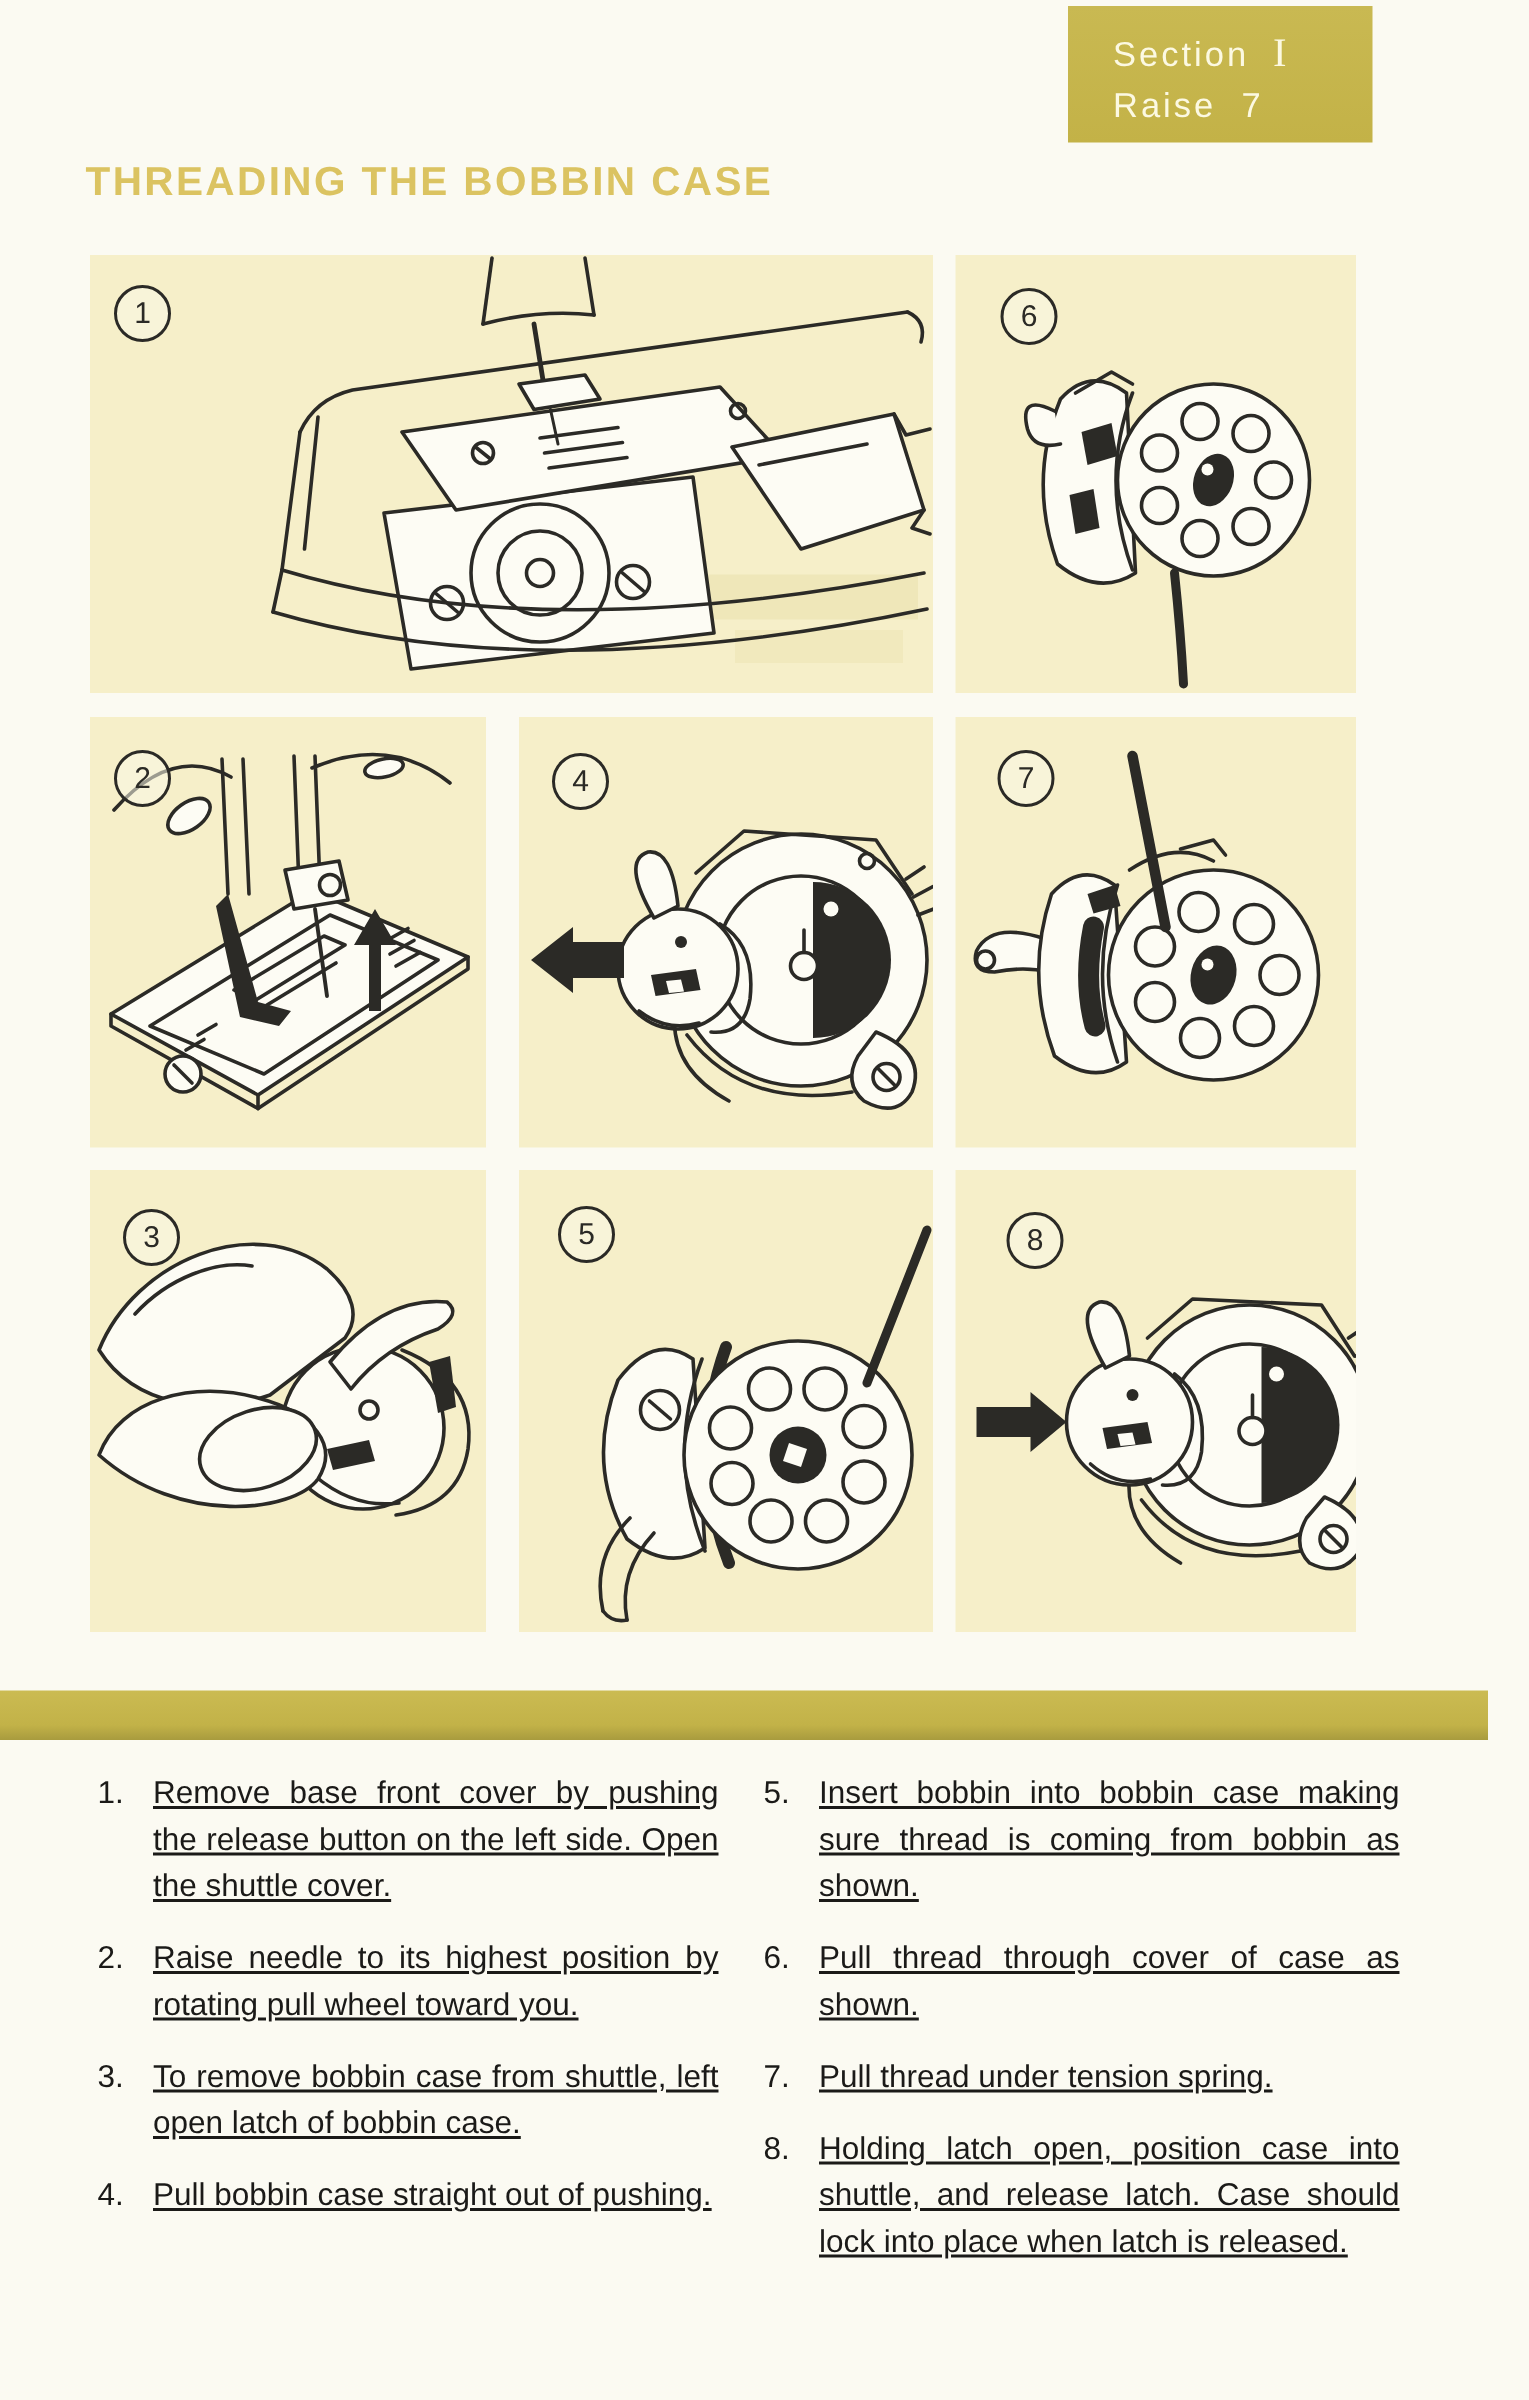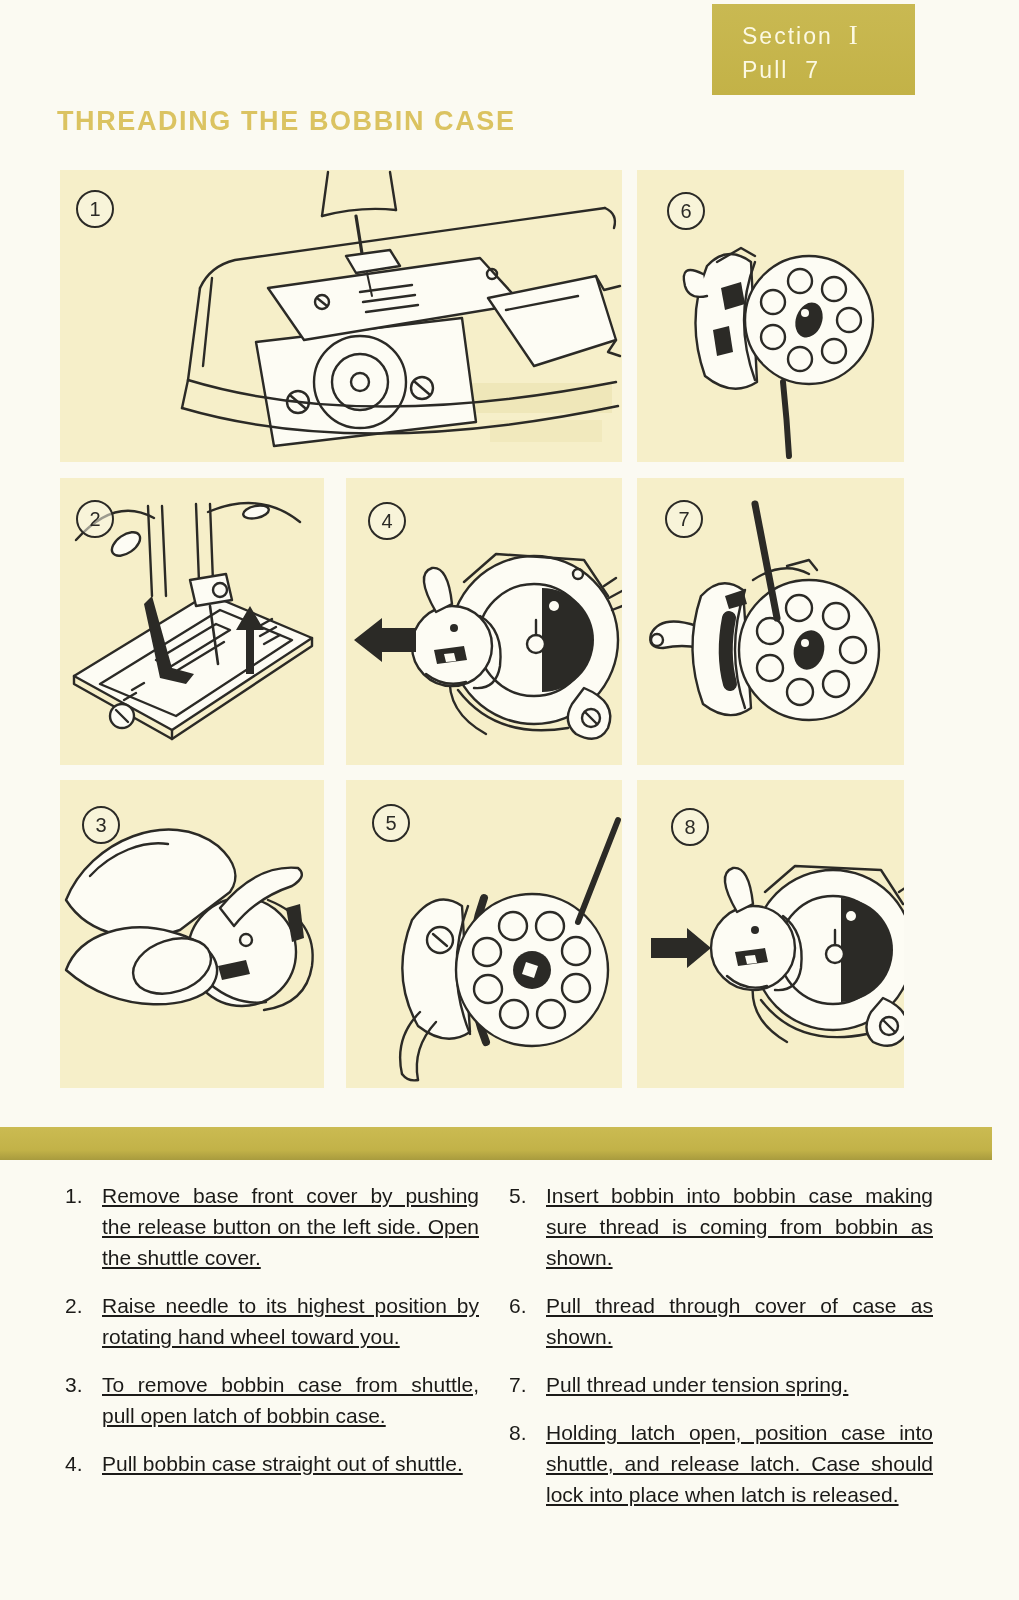--- a/index.html
+++ b/index.html
@@ -62,21 +62,21 @@
   .instr-item:last-child{margin-bottom:0;}
   .ink{stroke:#2b2a26;stroke-width:2.4;fill:none;stroke-linecap:round;stroke-linejoin:round;}
 </style>
 </head>
 <body>
 
 <div class="page">
 
   <div class="header-box">
     <div><span>Section</span><span class="numeral">I</span></div>
-    <div><span>Pull</span>&nbsp;&nbsp;<span>7</span></div>
+    <div><span>Raise</span>&nbsp;&nbsp;<span>7</span></div>
   </div>
 
   <div class="page-title">THREADING THE BOBBIN CASE</div>
 
   <div class="panel" id="panel-1">
     <div class="badge" style="left:16px;top:20px;">1</div>
     <svg viewBox="0 0 562 292">
       <rect x="400" y="213" width="152" height="30" fill="#cdbf6a" opacity="0.16"></rect>
       <rect x="430" y="250" width="112" height="22" fill="#cdbf6a" opacity="0.12"></rect>
       <g class="ink">
@@ -305,29 +305,29 @@
 
   <div class="divider-band"></div>
 
   <div class="instr-col" id="col-left">
     <div class="instr-item">
       <span class="num">1.</span>
       <span class="txt">Remove base front cover by pushing the release button on the left side.  Open the shuttle cover.</span>
     </div>
     <div class="instr-item">
       <span class="num">2.</span>
-      <span class="txt">Raise needle to its highest position by rotating hand wheel toward you.</span>
+      <span class="txt">Raise needle to its highest position by rotating pull wheel toward you.</span>
     </div>
     <div class="instr-item">
       <span class="num">3.</span>
-      <span class="txt">To remove bobbin case from shuttle, pull open latch of bobbin case.</span>
+      <span class="txt">To remove bobbin case from shuttle, left open latch of bobbin case.</span>
     </div>
     <div class="instr-item">
       <span class="num">4.</span>
-      <span class="txt">Pull bobbin case straight out of shuttle.</span>
+      <span class="txt">Pull bobbin case straight out of pushing.</span>
     </div>
   </div>
 
   <div class="instr-col" id="col-right">
     <div class="instr-item">
       <span class="num">5.</span>
       <span class="txt">Insert bobbin into bobbin case making sure thread is coming from bobbin as shown.</span>
     </div>
     <div class="instr-item">
       <span class="num">6.</span>

